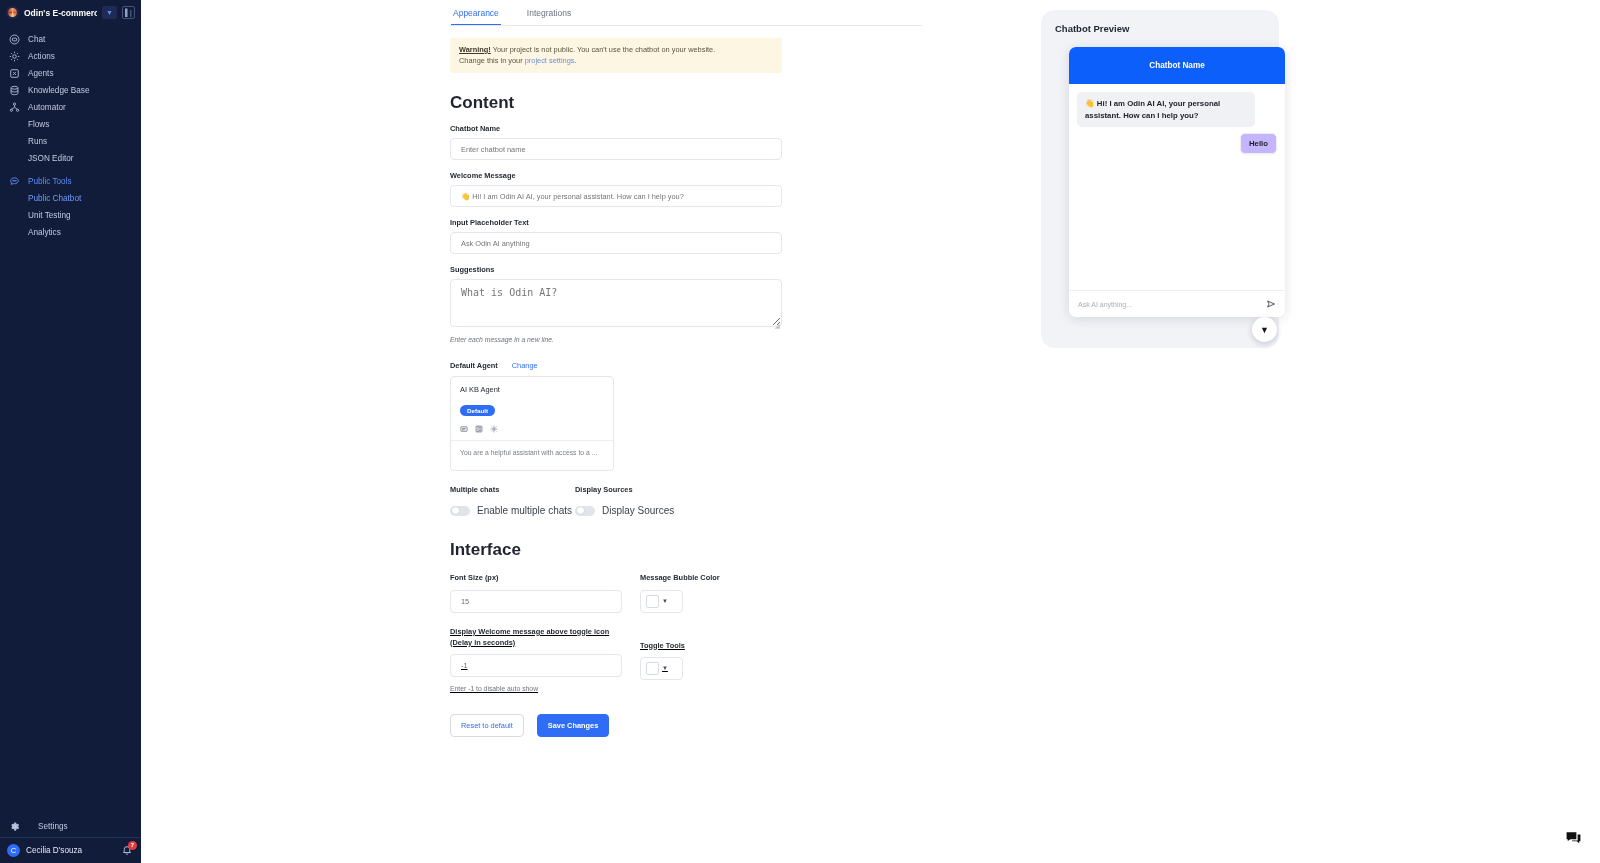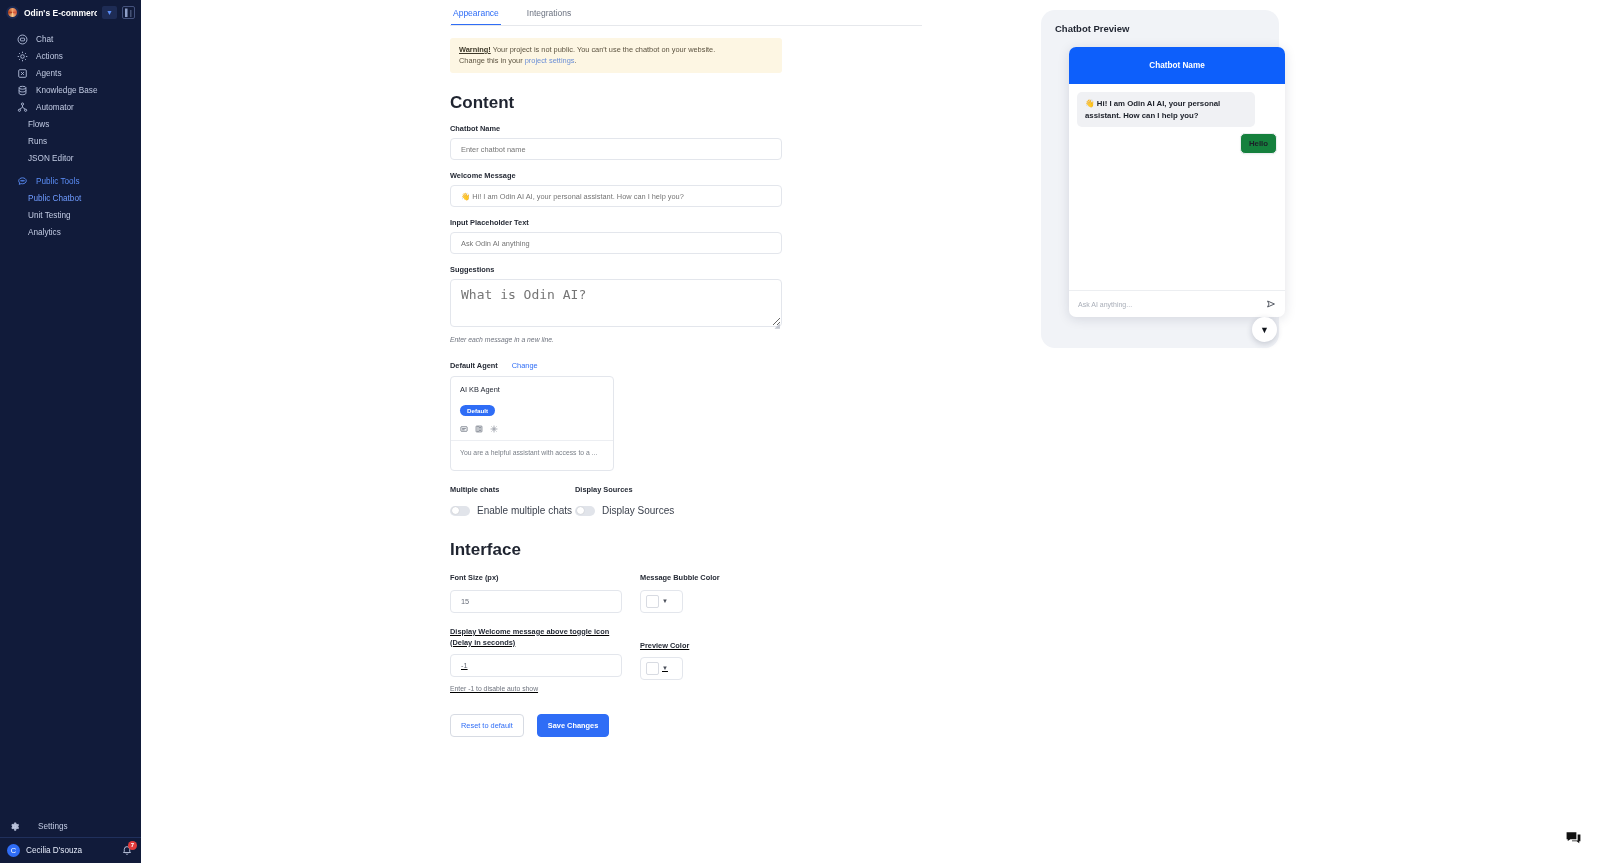--- a/index.html
+++ b/index.html
@@ -41,21 +41,21 @@
     color: #5b8df7; font-size: 7px; flex: 0 0 15px;
   }
   .sb-collapse {
     width: 13px; height: 13px; border: 1px solid #44527d; border-radius: 2px;
     display: flex; align-items: center; justify-content: center;
     color: #8fa0c9; font-size: 7px; flex: 0 0 13px;
   }
   .sb-nav { padding-top: 6px; }
   .sb-item {
     height: 17px; display: flex; align-items: center;
-    padding-left: 17px; gap: 8px;
+    padding-left: 9px; gap: 8px;
     font-size: 8.2px; color: #c2cbe3; cursor: pointer;
   }
   .sb-item .ic {
     width: 11px; height: 11px; flex: 0 0 11px;
     display: flex; align-items: center; justify-content: center;
     color: #b6c1dd;
   }
   .sb-item.sub { padding-left: 28px; }
   .sb-item.active-group { color: #5b8df7; }
   .sb-item.active-group .ic { color: #5b8df7; }
@@ -123,21 +123,21 @@
     font-size: 7.4px; font-weight: bold; color: #262b36; margin-bottom: 5px;
   }
   .inp {
     width: 332px; height: 22px; border: 1px solid #e3e6ec; border-radius: 4px;
     background: #fff; font-size: 7.4px; color: #b4b9c4;
     padding: 0 10px; display: flex; align-items: center;
     font-family: "Liberation Sans", sans-serif;
   }
   .ta {
     width: 332px; height: 48px; border: 1px solid #e3e6ec; border-radius: 4px;
-    background: #fff; font-size: 13px; color: #b4b9c4;
+    background: #fff; font-size: 10px; color: #b4b9c4;
     padding: 7px 10px; position: relative;
   }
   .ta-grip {
     position: absolute; right: 2px; bottom: 1px;
     font-size: 7px; color: #c4c8d1;
   }
   .hint { font-size: 6.8px; color: #6e737e; font-style: italic; margin-top: 5px; }
 
   .agent-head { margin-top: 18px; display: flex; align-items: baseline; gap: 14px; }
   .agent-head .lbl { font-size: 7.4px; font-weight: bold; color: #262b36; }
@@ -225,21 +225,21 @@
     font-size: 8.2px; font-weight: bold;
   }
   .widget-body { flex: 1; padding: 8px 8px 0 8px; position: relative; }
   .bub-bot {
     background: #f0f1f4; border-radius: 5px; padding: 6px 8px;
     font-size: 7.8px; line-height: 1.5; color: #1b1f28;
     width: 178px; font-weight: bold;
   }
   .bub-user {
     margin-top: 6px; margin-left: auto; width: fit-content;
-    background: #15803d; border: 1px solid #eceef1; border-radius: 5px;
+    background: #c4b5fd; border: 1px solid #eceef1; border-radius: 5px;
     padding: 5px 8px; font-size: 7.8px; color: #1b1f28; font-weight: bold;
     box-shadow: 0 1px 2px rgba(0,0,0,.04);
   }
   .widget-foot {
     height: 27px; border-top: 1px solid #eceef1;
     display: flex; align-items: center; padding: 0 9px;
   }
   .widget-foot .ph { flex: 1; font-size: 7px; color: #a9aeb8; }
   .send-ic { color: #4a4f5a; font-size: 9px; }
   .toggle-btn {
@@ -491,21 +491,21 @@
         </div>
         <div class="icol-r">
           <div>
             <div class="ifld-label">Message Bubble Color</div>
             <div class="swatch-wrap">
               <div class="swatch" style="background: rgb(255, 255, 255);"></div>
               <span class="sw-caret">▼</span>
             </div>
           </div>
           <div class="ifld-row2" style="margin-top:27px;">
-            <div class="ifld-label">Preview Color</div>
+            <div class="ifld-label">Toggle Tools</div>
             <div class="swatch-wrap">
               <div class="swatch" style="background: rgb(255, 255, 255);"></div>
               <span class="sw-caret">▼</span>
             </div>
           </div>
         </div>
       </div>
 
       <div class="btn-row">
         <button class="btn btn-reset">Reset to default</button>

